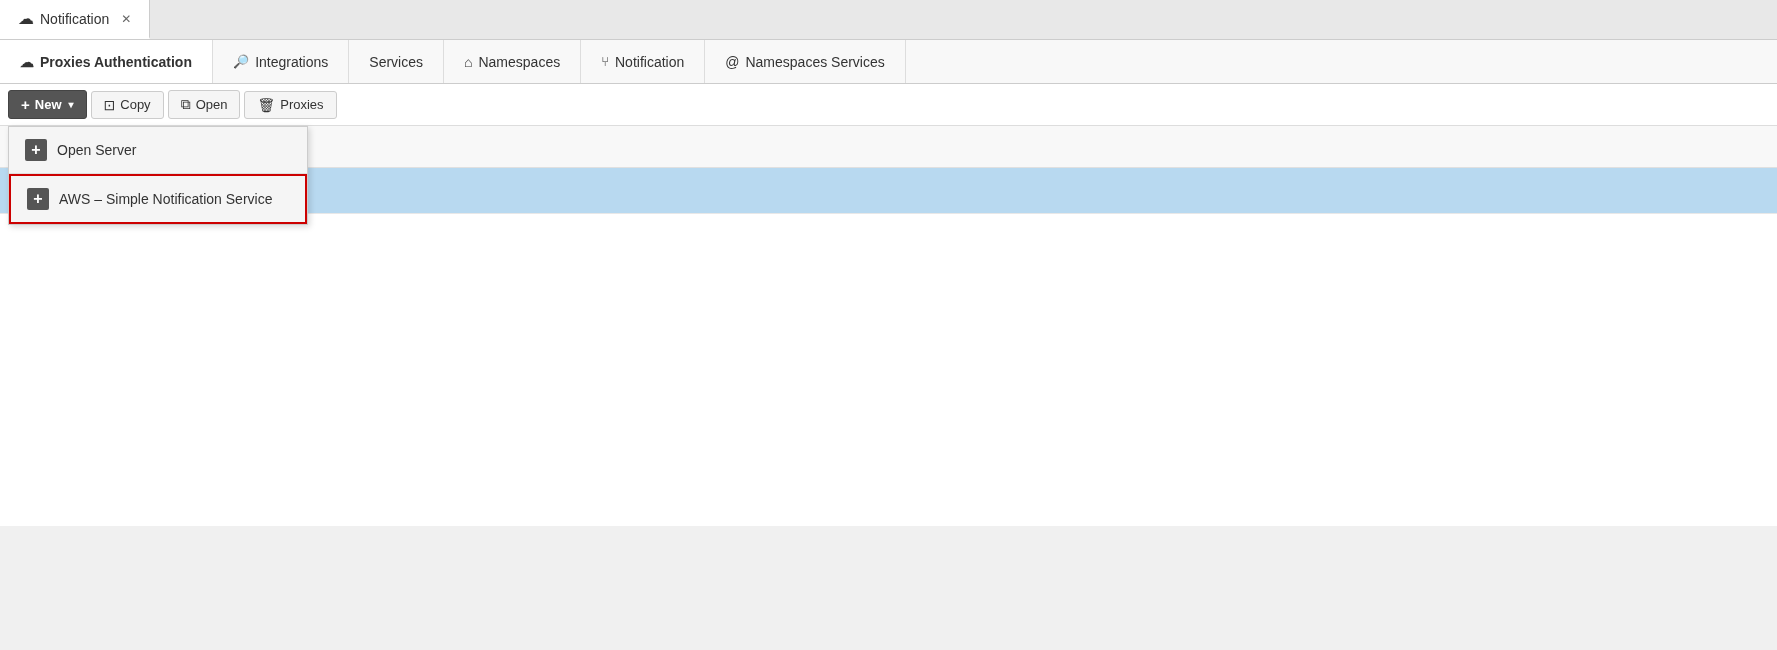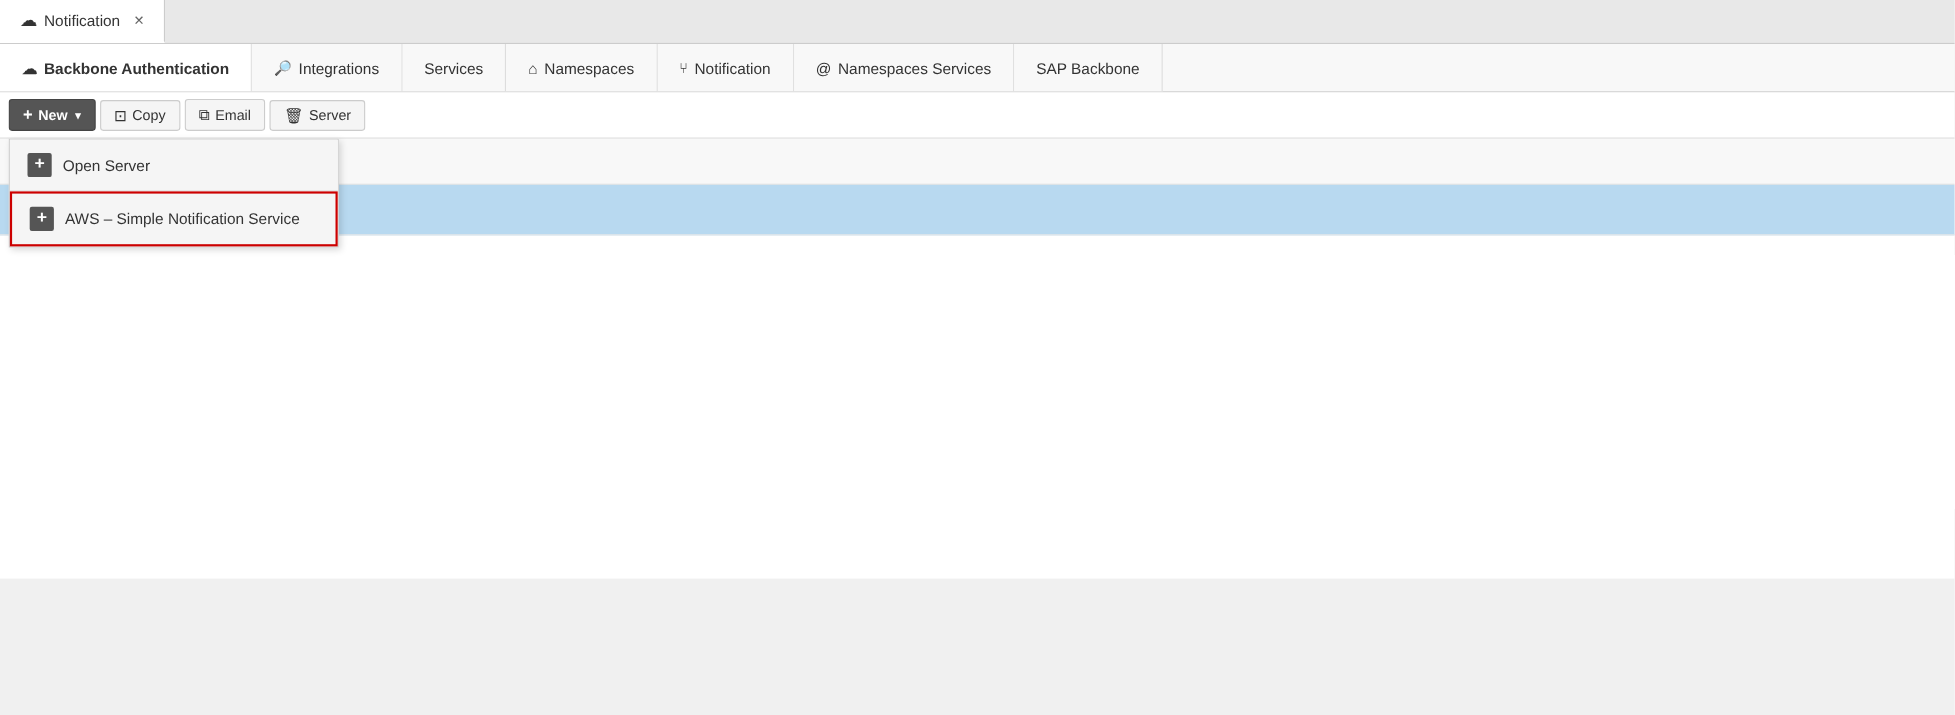--- a/index.html
+++ b/index.html
@@ -193,66 +193,63 @@
   <div class="tab-item active">
     <span style="font-size:16px;">☁</span>
     <span>Notification</span>
     <span class="tab-close">✕</span>
   </div>
 </div>
 
 <div class="nav-tabs">
   <div class="nav-tab active">
     <span>☁</span>
-    <span>Backbone Authentication</span>
+    <span>Proxies Authentication</span>
   </div>
   <div class="nav-tab">
     <span style="font-size:13px;">🔎</span>
     <span>Integrations</span>
   </div>
   <div class="nav-tab">
     <span>Services</span>
   </div>
   <div class="nav-tab">
     <span>⌂</span>
     <span>Namespaces</span>
   </div>
   <div class="nav-tab">
     <span style="font-size:13px;">⑂</span>
     <span>Notification</span>
   </div>
   <div class="nav-tab">
     <span>@</span>
     <span>Namespaces Services</span>
-  </div>
-  <div class="nav-tab">
-    <span>SAP Backbone</span>
   </div>
 </div>
 
 <div class="toolbar">
   <button class="btn btn-new">
     <span style="font-size:15px; font-weight:bold;">+</span>
     <span>New</span>
     <span class="dropdown-arrow">▾</span>
   </button>
 
   <button class="btn">
     <span style="font-size:14px;">⊡</span>
     <span>Copy</span>
   </button>
 
   <button class="btn">
     <span style="font-size:14px;">⧉</span>
-    <span>Email</span>
+    <span>Open</span>
   </button>
 
   <button class="btn">
     <span style="font-size:14px;">🗑</span>
-    <span>Server</span>
+    <span>Proxies</span>
   </button>
 
   <div class="dropdown-menu">
     <div class="dropdown-item">
       <span class="plus-icon">+</span>
       <span>Open Server</span>
     </div>
     <div class="dropdown-item highlighted">
       <span class="plus-icon">+</span>
       <span>AWS – Simple Notification Service</span>

